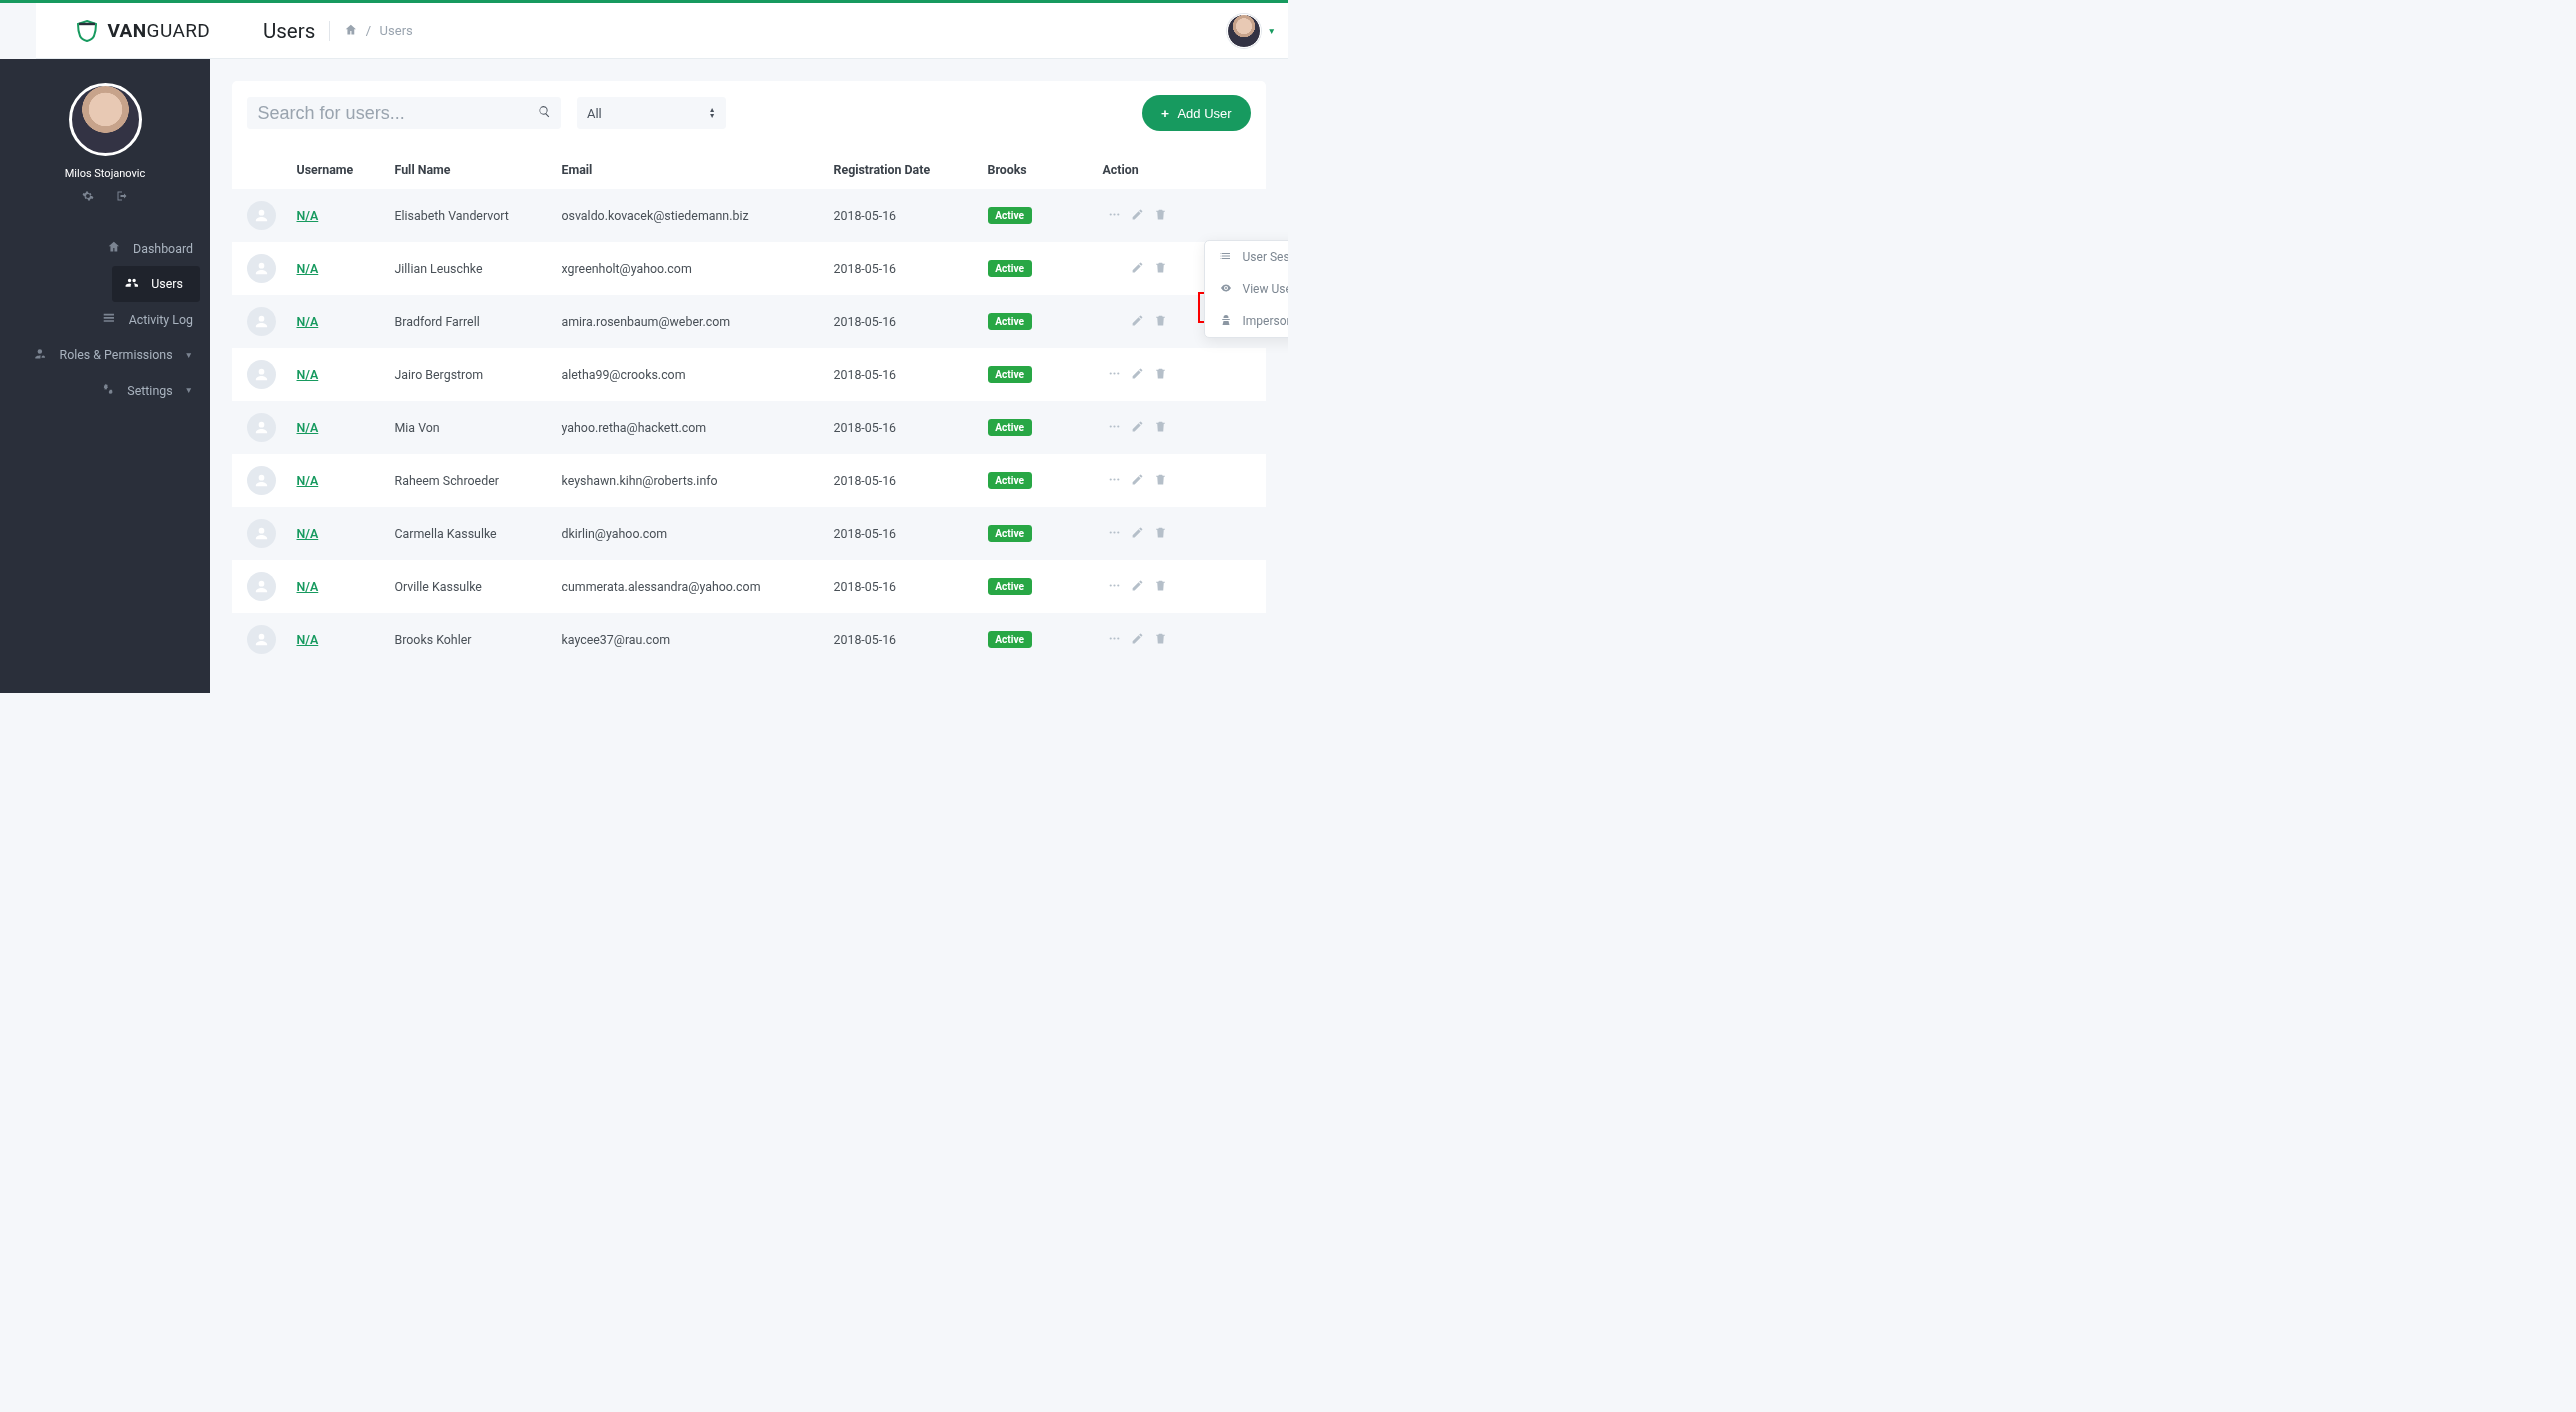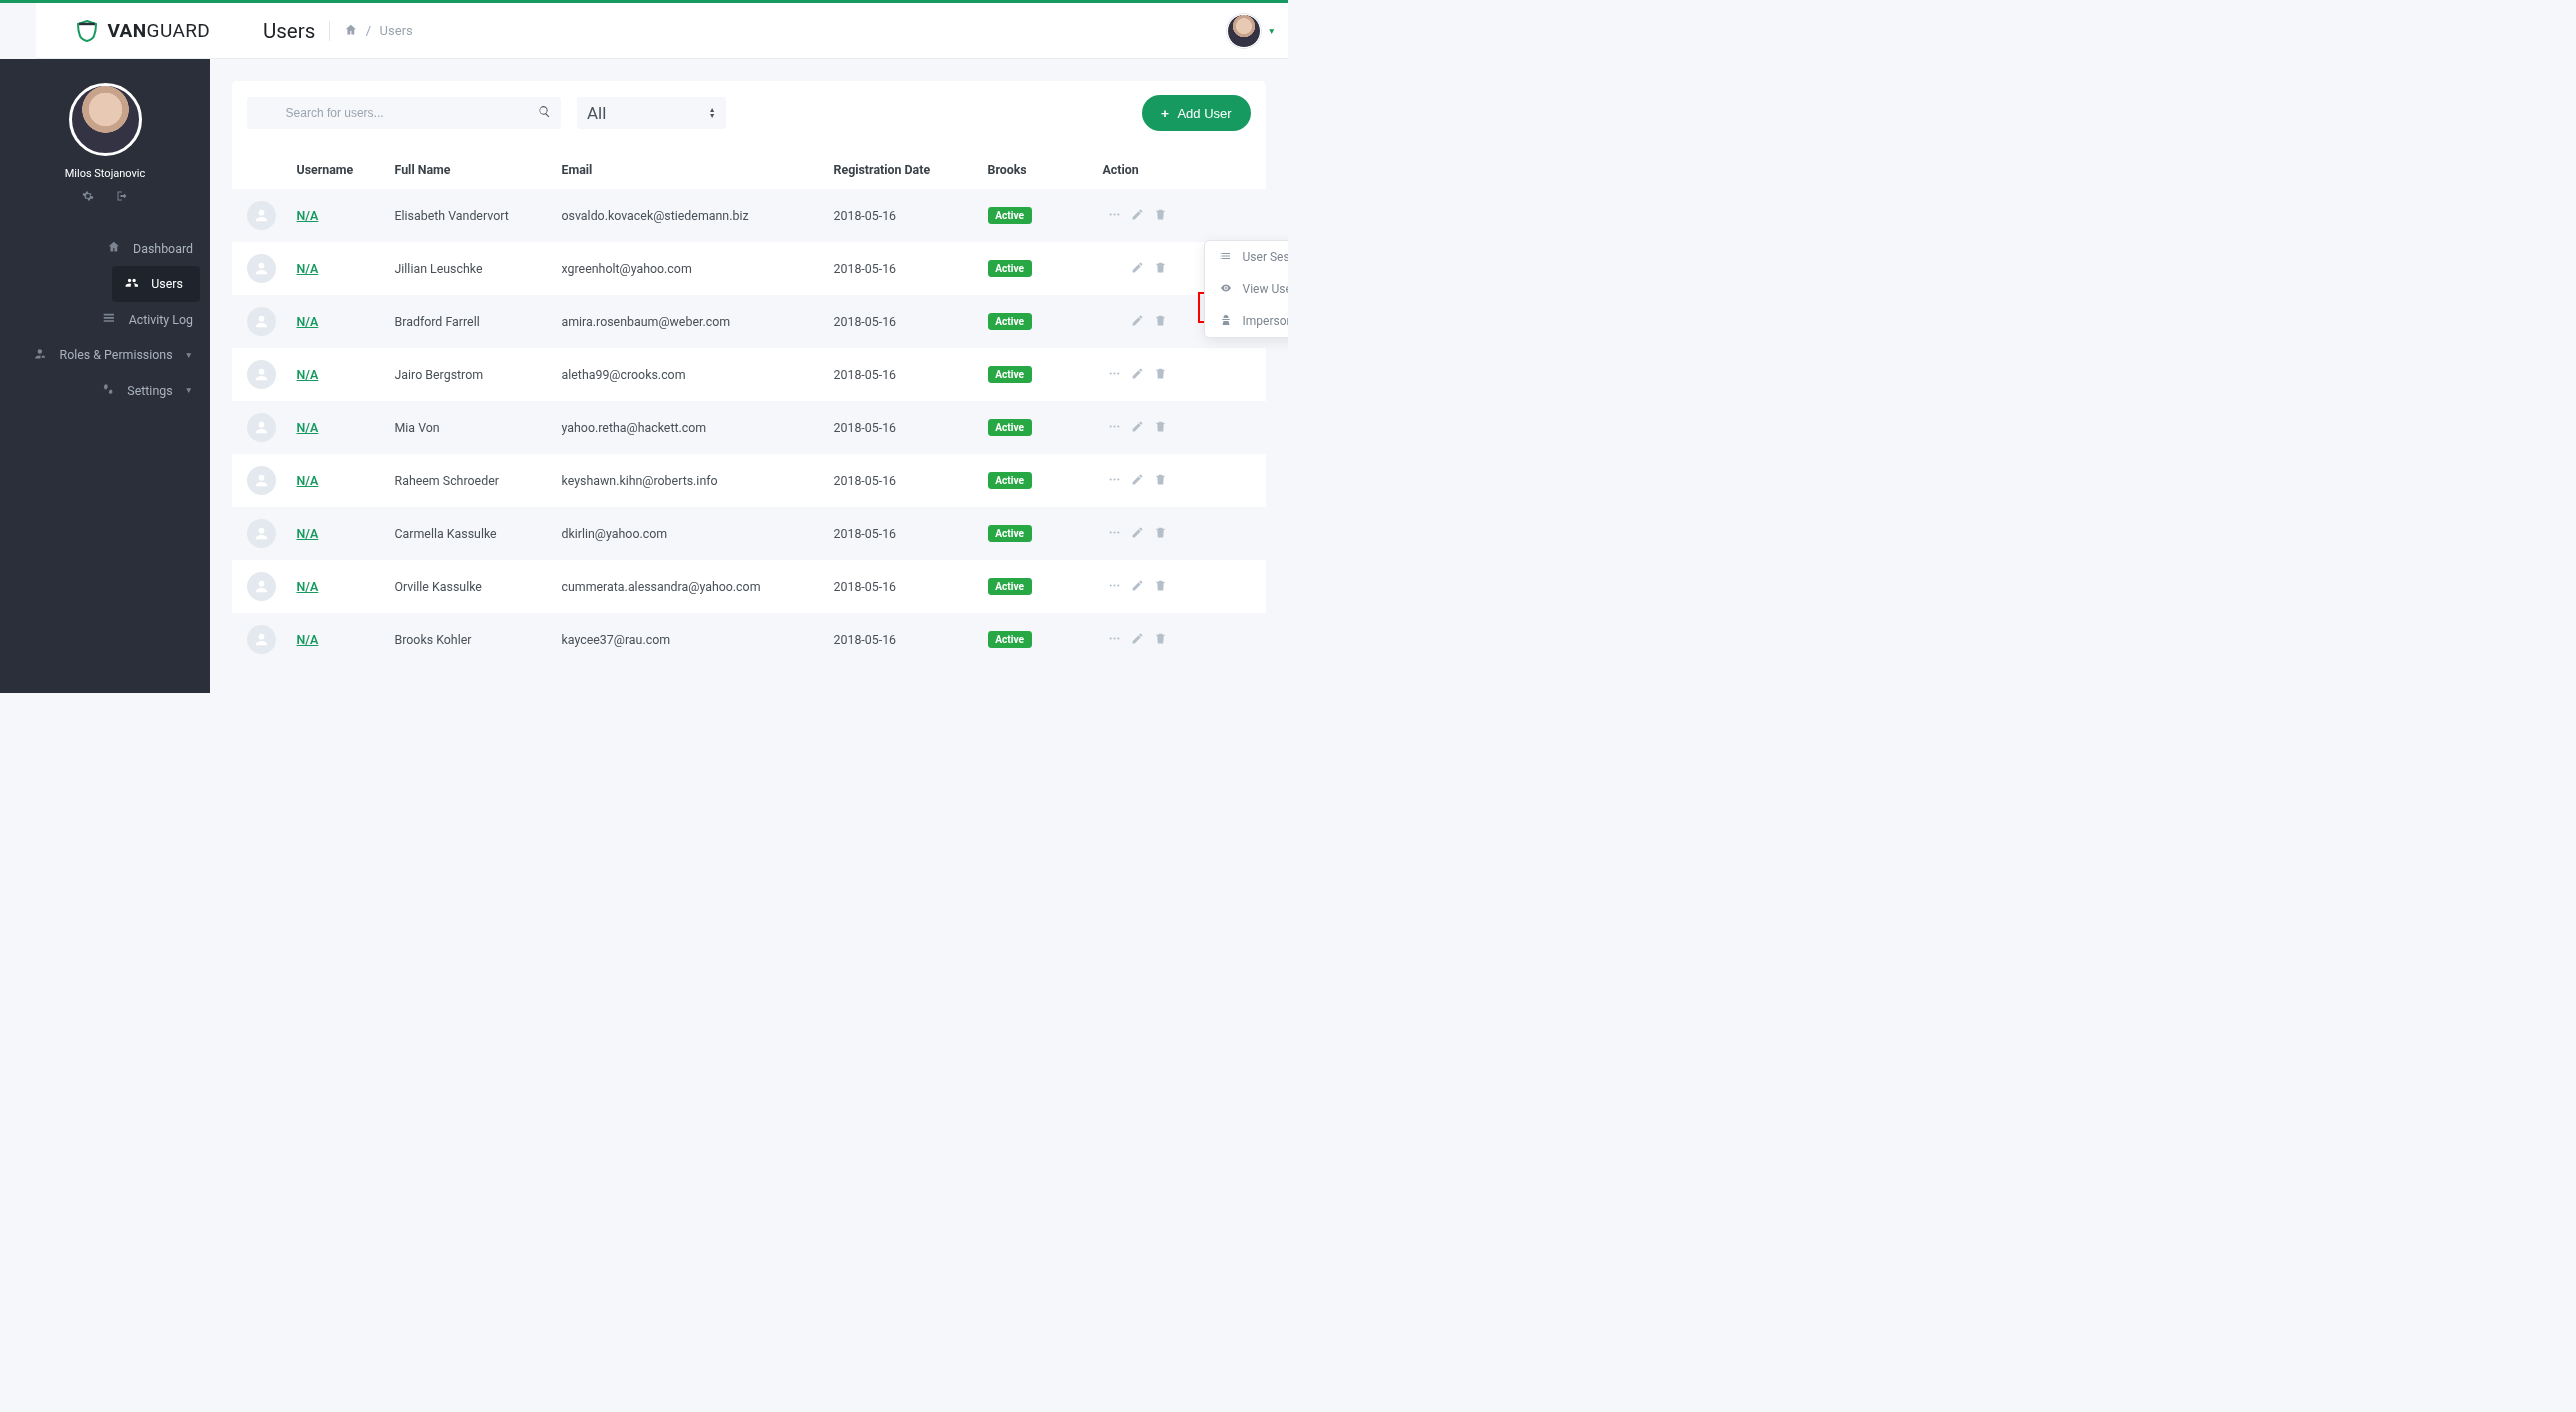--- a/index.html
+++ b/index.html
@@ -36,25 +36,25 @@
     .nav-item.active { background:#1f232c; color:#fff; border-radius:3.4px; margin:0 10.2px; padding-left:12px; }
     .nav-item .nav-icon { width:15.4px; text-align:center; font-size:13px; color:#7b8491; }
     .nav-item.active .nav-icon { color:#fff; }
     .nav-item .caret { margin-left:auto; font-size:8.5px; color:#7b8491; }
 
     
     main { flex:1; padding:22px; overflow-y:auto; }
     .card { background:#fff; border-radius:5.1px; padding:0; }
     .toolbar { display:flex; align-items:center; gap:15.4px; padding:13.7px 15.4px 19px; }
     .search-wrap { display:flex; align-items:center; background:#f5f7fa; border-radius:3.4px; width:314px; height:32px; padding:0 10.2px; }
-    .search-wrap input { flex:1; border:none; background:transparent; outline:none; font-size:12px; color:#8b5cf6;margin-left:28px; }
+    .search-wrap input { flex:1; border:none; background:transparent; outline:none; font-size:18px; color:#8b5cf6; }
     .search-wrap input::placeholder { color:#9aa4af; }
     .search-btn { background:none; border:none; cursor:pointer; color:#4a525d; font-size:13px; }
     .select-wrap { position:relative; background:#f5f7fa; border-radius:3.4px; width:149px; height:32px; display:flex; align-items:center; padding:0 10.2px; cursor:pointer; }
-    .select-wrap .sel-text { color:#4a525d; font-size:17px; }
+    .select-wrap .sel-text { color:#4a525d; font-size:13px; }
     .select-wrap .sel-caret { position:absolute; right:10.2px; display:flex; flex-direction:column; font-size:6.8px; line-height:6px; color:#4a525d; }
     .toolbar .spacer { flex:1; }
     .btn-add { background:#179a5f; color:#fff; border:none; border-radius:19px; height:36px; padding:0 19px; display:flex; align-items:center; gap:8.5px; font-size:13px; cursor:pointer; font-weight:500; }
     .btn-add .plus { font-size:13.7px; font-weight:700; }
 
     table { width:100%; border-collapse:collapse; }
     thead th { text-align:left; font-weight:700; color:#3a4149; font-size:12.4px; padding:12px 8.5px; }
     thead th:first-child { padding-left:15.4px; width:56px; }
     tbody tr { height:53px; }
     tbody tr.even { background:#f5f7fa; }

